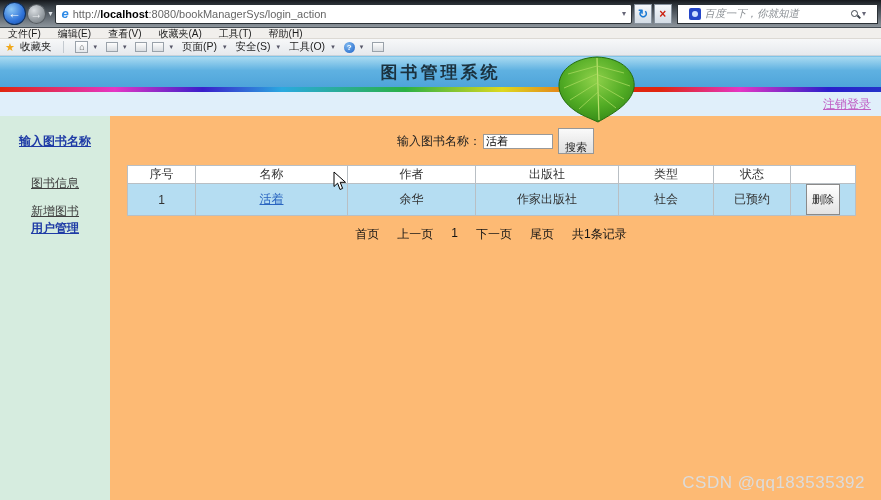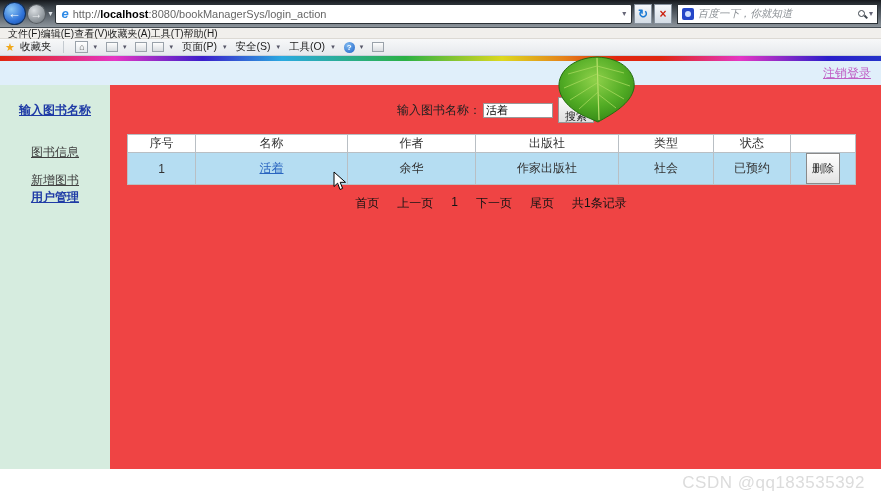--- a/index.html
+++ b/index.html
@@ -12,29 +12,29 @@
   .back-btn { width:23px; height:23px; background:radial-gradient(circle at 35% 30%, #8cc7f5, #2f72d8 60%, #174a9e); border:1px solid #10305e; font-size:13px; }
   .fwd-btn { width:20px; height:20px; background:radial-gradient(circle at 35% 30%, #d9dde1, #8e959b 65%, #6a7076); border:1px solid #555b60; color:#eceff1; font-size:12px; margin-left:1px; }
   .tiny-caret { color:#dfe4e8; font-size:8px; margin:0 3px 0 2px; }
   .urlbar { width:585px; height:20px; background:#fff; border:1px solid #2b3136; border-radius:2px; display:flex; align-items:center; padding:0 5px; gap:4px; font-size:11px; color:#666; white-space:nowrap; overflow:hidden; }
   .ie-icon { color:#2e8ae6; font-weight:bold; font-style:italic; font-size:13px; }
   .url-host { color:#000; font-weight:bold; }
   .url-caret { margin-left:auto; color:#667; font-size:8px; }
   .chrome-btn { width:18px; height:20px; background:linear-gradient(#f5f8fb,#d3dce5); border:1px solid #87929e; display:flex; align-items:center; justify-content:center; margin-left:2px; }
   .refresh-glyph { color:#1a7ad4; font-size:12px; font-weight:bold; }
   .stop-glyph { color:#cc2211; font-size:12px; font-weight:bold; }
-  .websearch { width:204px; height:20px; background:#fff; border:1px solid #2b3136; display:flex; align-items:center; padding:0 4px; gap:4px; margin-left:5px; }
+  .websearch { width:204px; height:20px; background:#fff; border:1px solid #2b3136; display:flex; align-items:center; padding:0 11px; gap:4px; margin-left:5px; }
   .baidu-icon { width:12px; height:12px; background:#2446c8; border-radius:2px; position:relative; flex:none; }
   .baidu-icon::after { content:''; position:absolute; left:3px; top:3px; width:6px; height:6px; border-radius:50%; background:#cfe0ff; }
   .ws-text { font-style:italic; color:#8a8f94; font-size:10.5px; flex:1; overflow:hidden; white-space:nowrap; }
   .mag { width:7px; height:7px; border:1.5px solid #3c444c; border-radius:50%; position:relative; flex:none; }
   .mag::after { content:''; position:absolute; width:4px; height:1.5px; background:#3c444c; transform:rotate(45deg); right:-4px; bottom:-1px; }
   .ws-caret { color:#667; font-size:8px; }
 
-  .menubar { height:11px; background:#f1efec; border-bottom:1px solid #dcd9d4; display:flex; align-items:center; padding-left:8px; font-size:10px; line-height:11px; color:#1c1c1c; }
+  .menubar { height:11px; background:#f1efec; border-bottom:1px solid #dcd9d4; display:flex; align-items:center; gap:17px; padding-left:8px; font-size:10px; line-height:11px; color:#1c1c1c; }
   .menubar span { cursor:default; }
 
   .favbar { height:17px; background:linear-gradient(#f7f8f9,#e6e9ed); display:flex; align-items:center; font-size:10.5px; color:#333; padding-left:5px; gap:5px; border-bottom:1px solid #c9d2da; }
   .star { color:#f0a81c; font-size:11px; }
   .fav-sep { width:1px; height:12px; background:#c4cad0; margin:0 6px; }
   .mini-ic { display:inline-block; border:1px solid #9aa2aa; background:linear-gradient(#fdfdfd,#d9dde1); }
   .ic-home { width:13px; height:12px; text-align:center; font-size:9px; line-height:11px; color:#444; background:linear-gradient(#fff,#e4e8ec); }
   .ic-box { width:12px; height:10px; }
   .fav-caret { color:#556; font-size:7px; margin-right:4px; }
   .fav-label { color:#222; margin-right:1px; }
@@ -49,21 +49,21 @@
   .leaf-wrap { position:absolute; left:554px; top:56px; width:86px; height:67px; z-index:3; }
 
   
   .content { display:flex; height:384px; }
   .sidebar { width:110px; background:#d6ecdf; padding-top:17px; display:flex; flex-direction:column; align-items:center; flex:none; }
   .side-heading { color:#1f3ba6; font-weight:bold; font-size:12px; text-decoration:underline; cursor:pointer; }
   .side-link { color:#404040; font-size:12px; text-decoration:underline; cursor:pointer; }
   .sh1 { margin-bottom:25px; }
   .sl1 { margin-bottom:11px; }
   .sl2 { }
-  .main { flex:1; background:#ef4444; position:relative; }
+  .main { flex:1; background:#fdba74; position:relative; }
   .search-row { margin-top:12px; display:flex; justify-content:center; align-items:center; font-size:12px; color:#222; }
   .search-input { width:70px; height:15px; border:1px solid #999; font-size:11px; padding:0 2px; margin-left:2px; }
   .search-btn { height:17px; font-size:11px; line-height:13px; padding:12px 6px; background:linear-gradient(#fafafa,#dfdfdf); border:1px solid #979797; margin-left:5px; color:#222; }
 
   table.book-table { margin:11px 4px 0 17px; border-collapse:collapse; table-layout:fixed; width:728px; font-size:12px; }
   .book-table th, .book-table td { border:1px solid #b9bfc4; height:17px; text-align:center; font-weight:normal; color:#333; padding:0; overflow:hidden; }
   .book-table thead th { background:#fff; }
   .book-table tbody td { background:#b5ddf2; }
   .book-link { color:#2a65c0; text-decoration:underline; cursor:pointer; }
   .delete-btn { font-size:11px; line-height:11px; padding:9px 5px; background:linear-gradient(#ffffff,#e3e3e3); border:1px solid #8a8a8a; color:#222; }
@@ -131,20 +131,23 @@
     <span class="fav-caret">▾</span>
     <span class="fav-label">安全(S)</span>
     <span class="fav-caret">▾</span>
     <span class="fav-label">工具(O)</span>
     <span class="fav-caret">▾</span>
     <span class="help-circle">?</span>
     <span class="fav-caret">▾</span>
     <span class="mini-ic ic-box"></span>
   </div>
 
+  <div class="banner">
+    <span class="banner-title">图书管理系统</span>
+  </div>
   <div class="stripe"></div>
   <div class="subheader">
     <span class="logout-link">注销登录</span>
   </div>
 
   <div class="leaf-wrap">
     <svg width="86" height="67" viewBox="0 0 86 67">
       <defs>
         <radialGradient id="leafGrad" cx="48%" cy="35%" r="75%">
           <stop offset="0%" stop-color="#8fd14a"></stop>

